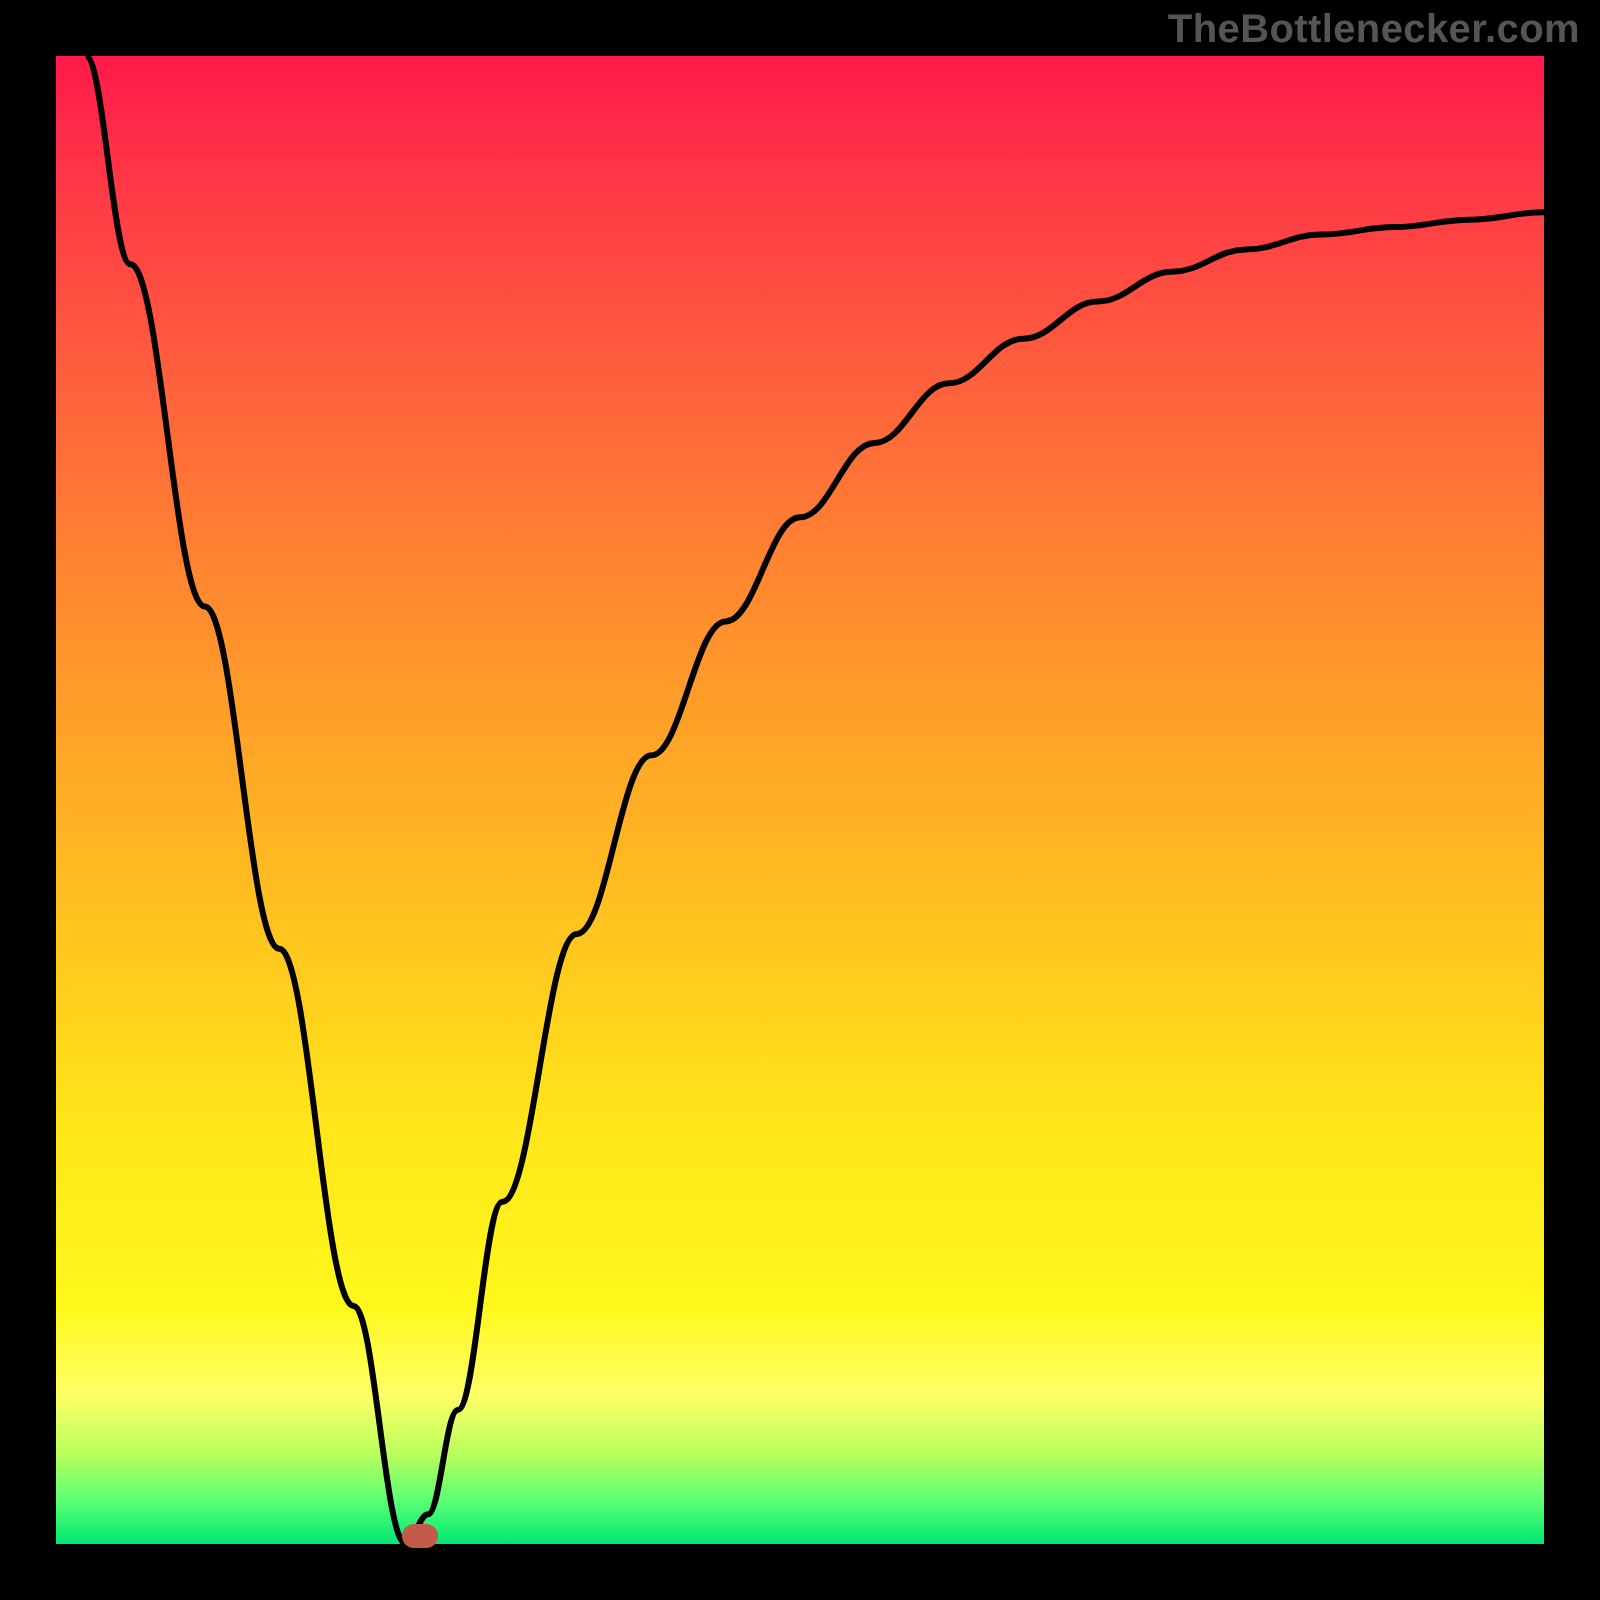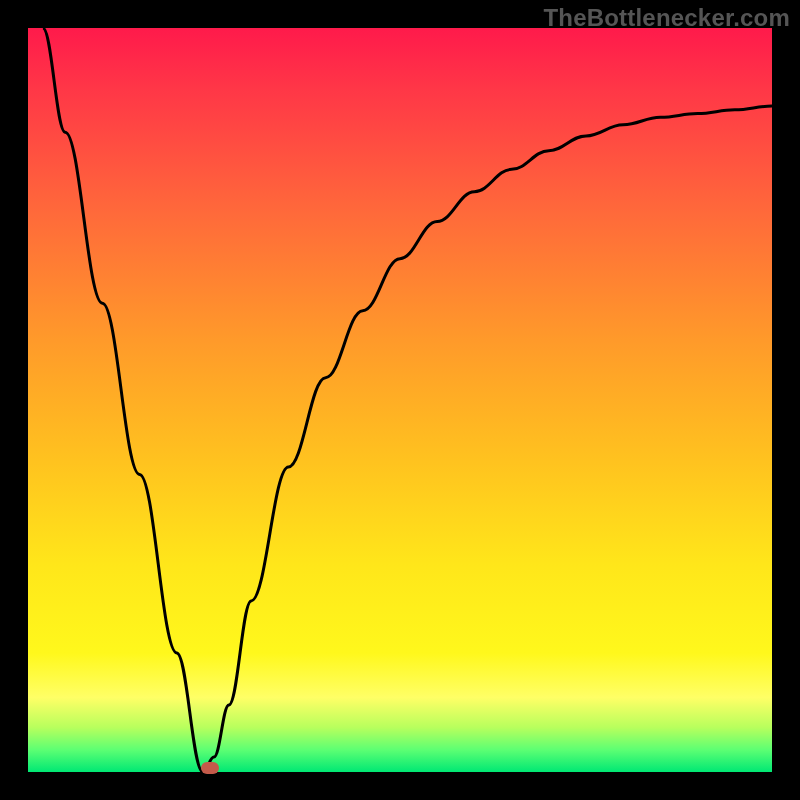--- a/index.html
+++ b/index.html
@@ -49,21 +49,21 @@
     top: 0;
     width: 744px;
     height: 744px;
     pointer-events: none;
   }
   .attribution {
     position: absolute;
     top: 4px;
     right: 10px;
     color: #555;
-    font-size: 24px;
+    font-size: 20px;
     font-weight: 600;
     letter-spacing: 0.2px;
     user-select: none;
   }
   .marker {
     position: absolute;
     width: 18px;
     height: 12px;
     border-radius: 6px;
     transform: translate(-50%, -50%);

